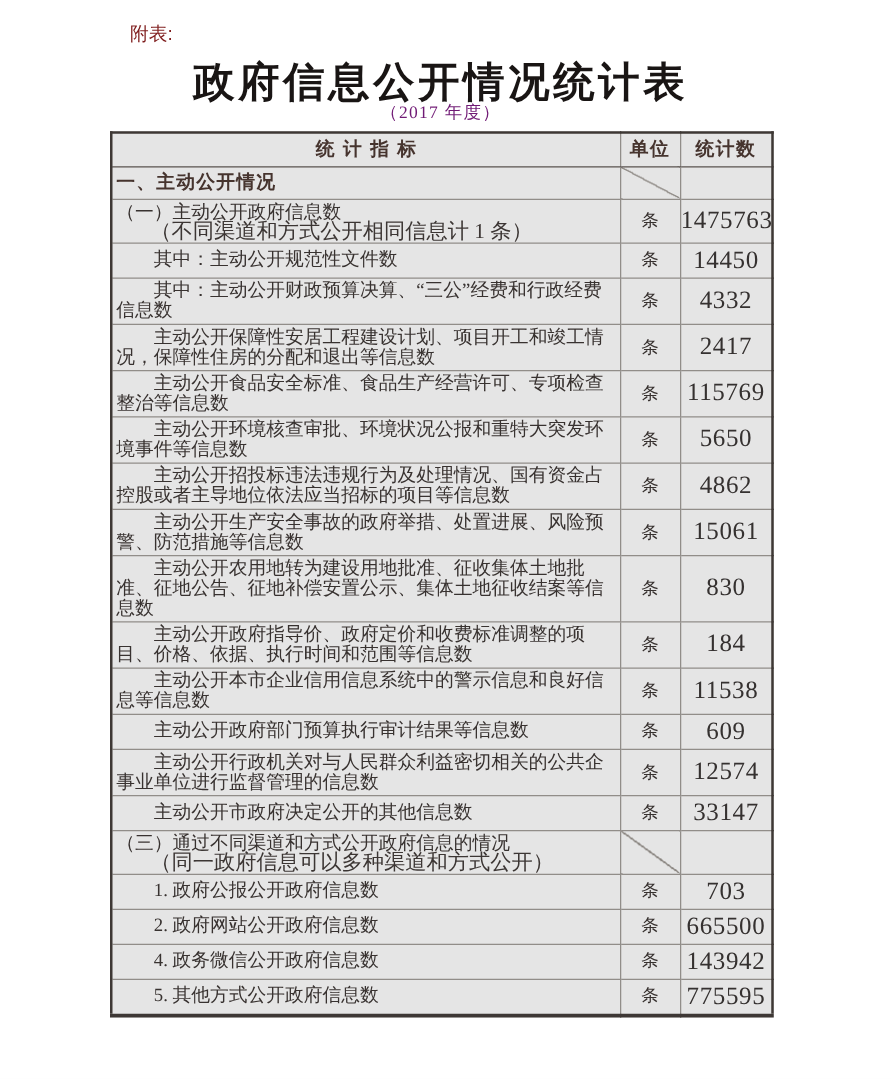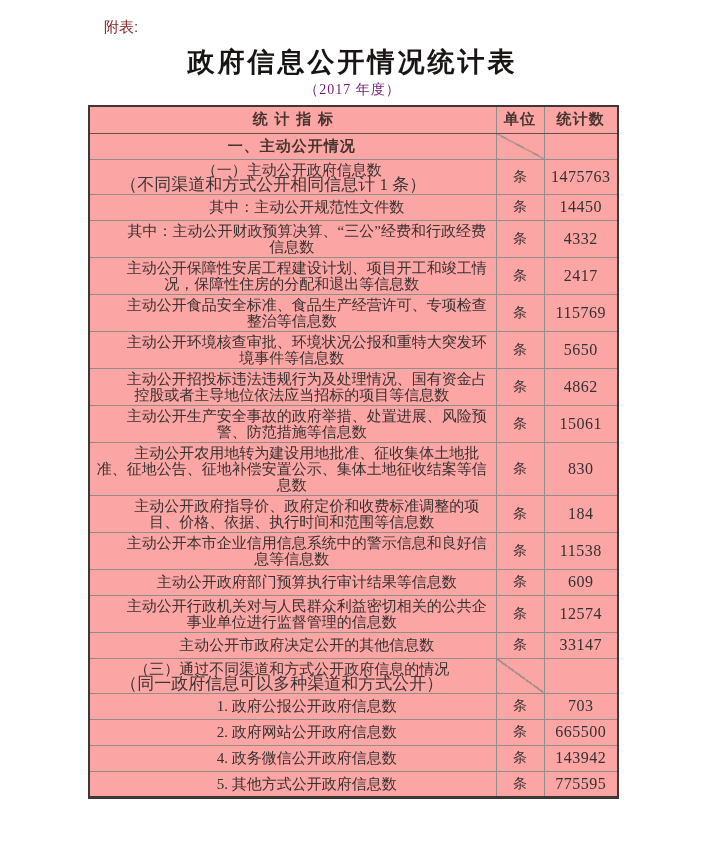--- a/index.html
+++ b/index.html
@@ -20,66 +20,66 @@
     position:relative;
   }
   .attachment{
     position:absolute;left:104px;top:18px;
     font-family:Liberation Sans, sans-serif;
     font-size:15px;color:#7f1d1d;
   }
   .doc-title{
     position:absolute;left:88px;top:44px;width:529px;
     text-align:center;
-    font-size:27px;font-weight:bold;letter-spacing:3px;
+    font-size:33px;font-weight:bold;letter-spacing:3px;
     color:var(--title-text);
   }
   .doc-subtitle{
     position:absolute;left:88px;top:81px;width:529px;
     text-align:center;
     font-size:14px;letter-spacing:1px;color:#701a75;
   }
   table.stats{
     position:absolute;left:88px;top:105px;
     width:529px;
     border-collapse:collapse;
     table-layout:fixed;
-    background:#fca5a5;
+    background:#e5e5e5;
   }
   table.stats col.c1{width:407px;}
   table.stats col.c2{width:48px;}
   table.stats col.c3{width:74px;}
   table.stats{border:2px solid var(--border-dark);border-bottom-width:3px;}
   table.stats th, table.stats td{
     border:1px solid var(--border-light);
     vertical-align:middle;
   }
   table.stats thead th{
     height:27px;
     font-size:15px;font-weight:bold;
     color:var(--header-text);
     text-align:center;
     border-bottom-color:#5a534f;
   }
   th.h-ind{letter-spacing:.45em;text-indent:.45em;}
   th.h-unit,th.h-cnt{letter-spacing:.08em;}
   td{height:26px;padding:2px 0;}
   td.c-ind{padding:2px 5px 2px 3px;font-size:15px;line-height:16px;text-align:left;}
-  td.c-ind .main{text-align:center;}
+  td.c-ind .main{text-align:left;}
   td.c-ind .main.indent{text-indent:2em;}
   td.c-ind.bold .main{font-weight:bold;color:var(--header-text);letter-spacing:1px;}
   td.c-ind .note{font-size:17px;line-height:14px;padding-left:1.6em;color:#3c3634;}
   td.c-unit{font-size:14px;text-align:center;}
   td.c-unit.slash{
     background-image:linear-gradient(to right top,
       transparent 48.8%, #89847f 48.8%, #89847f 51.2%, transparent 51.2%);
   }
   td.c-val{
     font-family:"Liberation Serif","DejaVu Serif",serif;
-    font-size:16px;text-align:center;letter-spacing:.5px;color:#353130;
+    font-size:20px;text-align:center;letter-spacing:.5px;color:#353130;
   }
 </style>
 </head>
 <body>
 
 <div class="attachment">附表:</div>
 <h1 class="doc-title">政府信息公开情况统计表</h1>
 <div class="doc-subtitle">（2017 年度）</div>
 
 <table class="stats">

